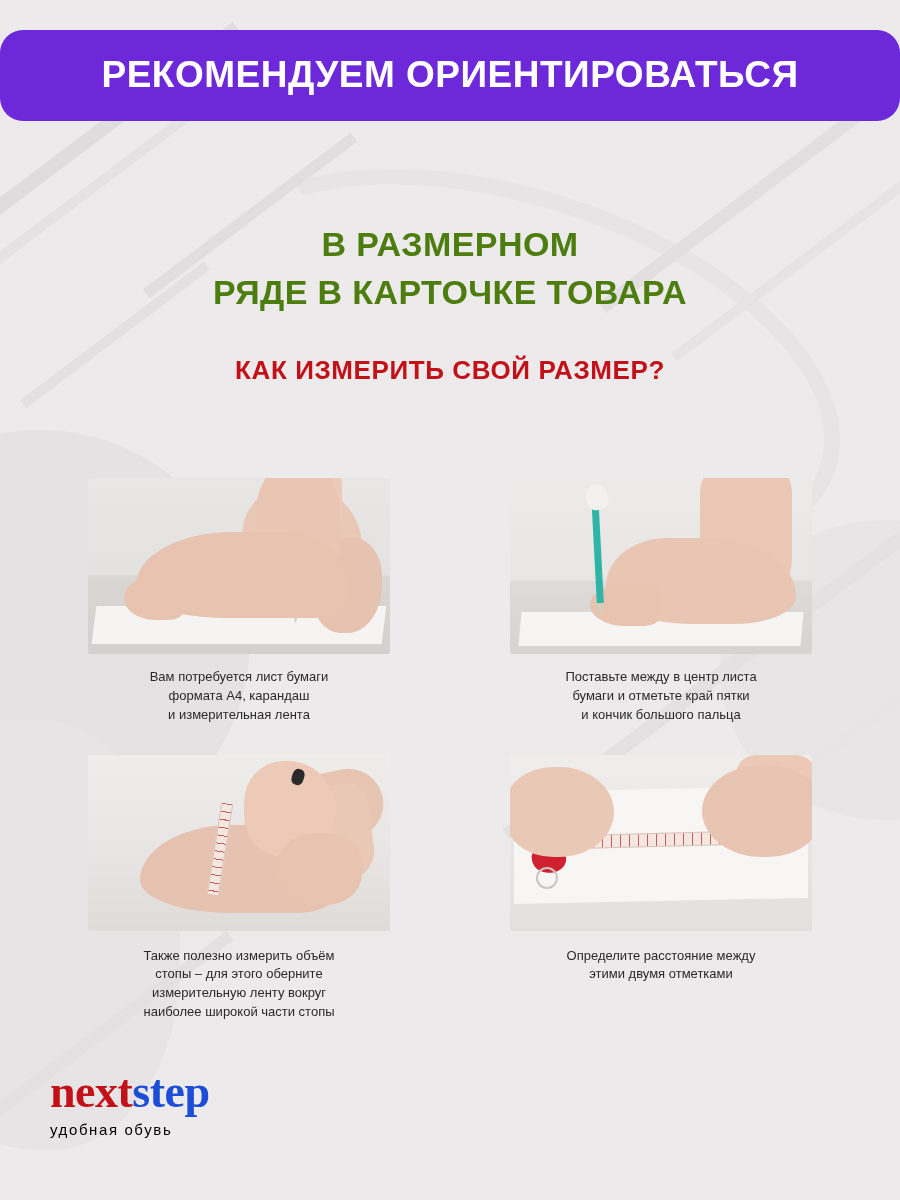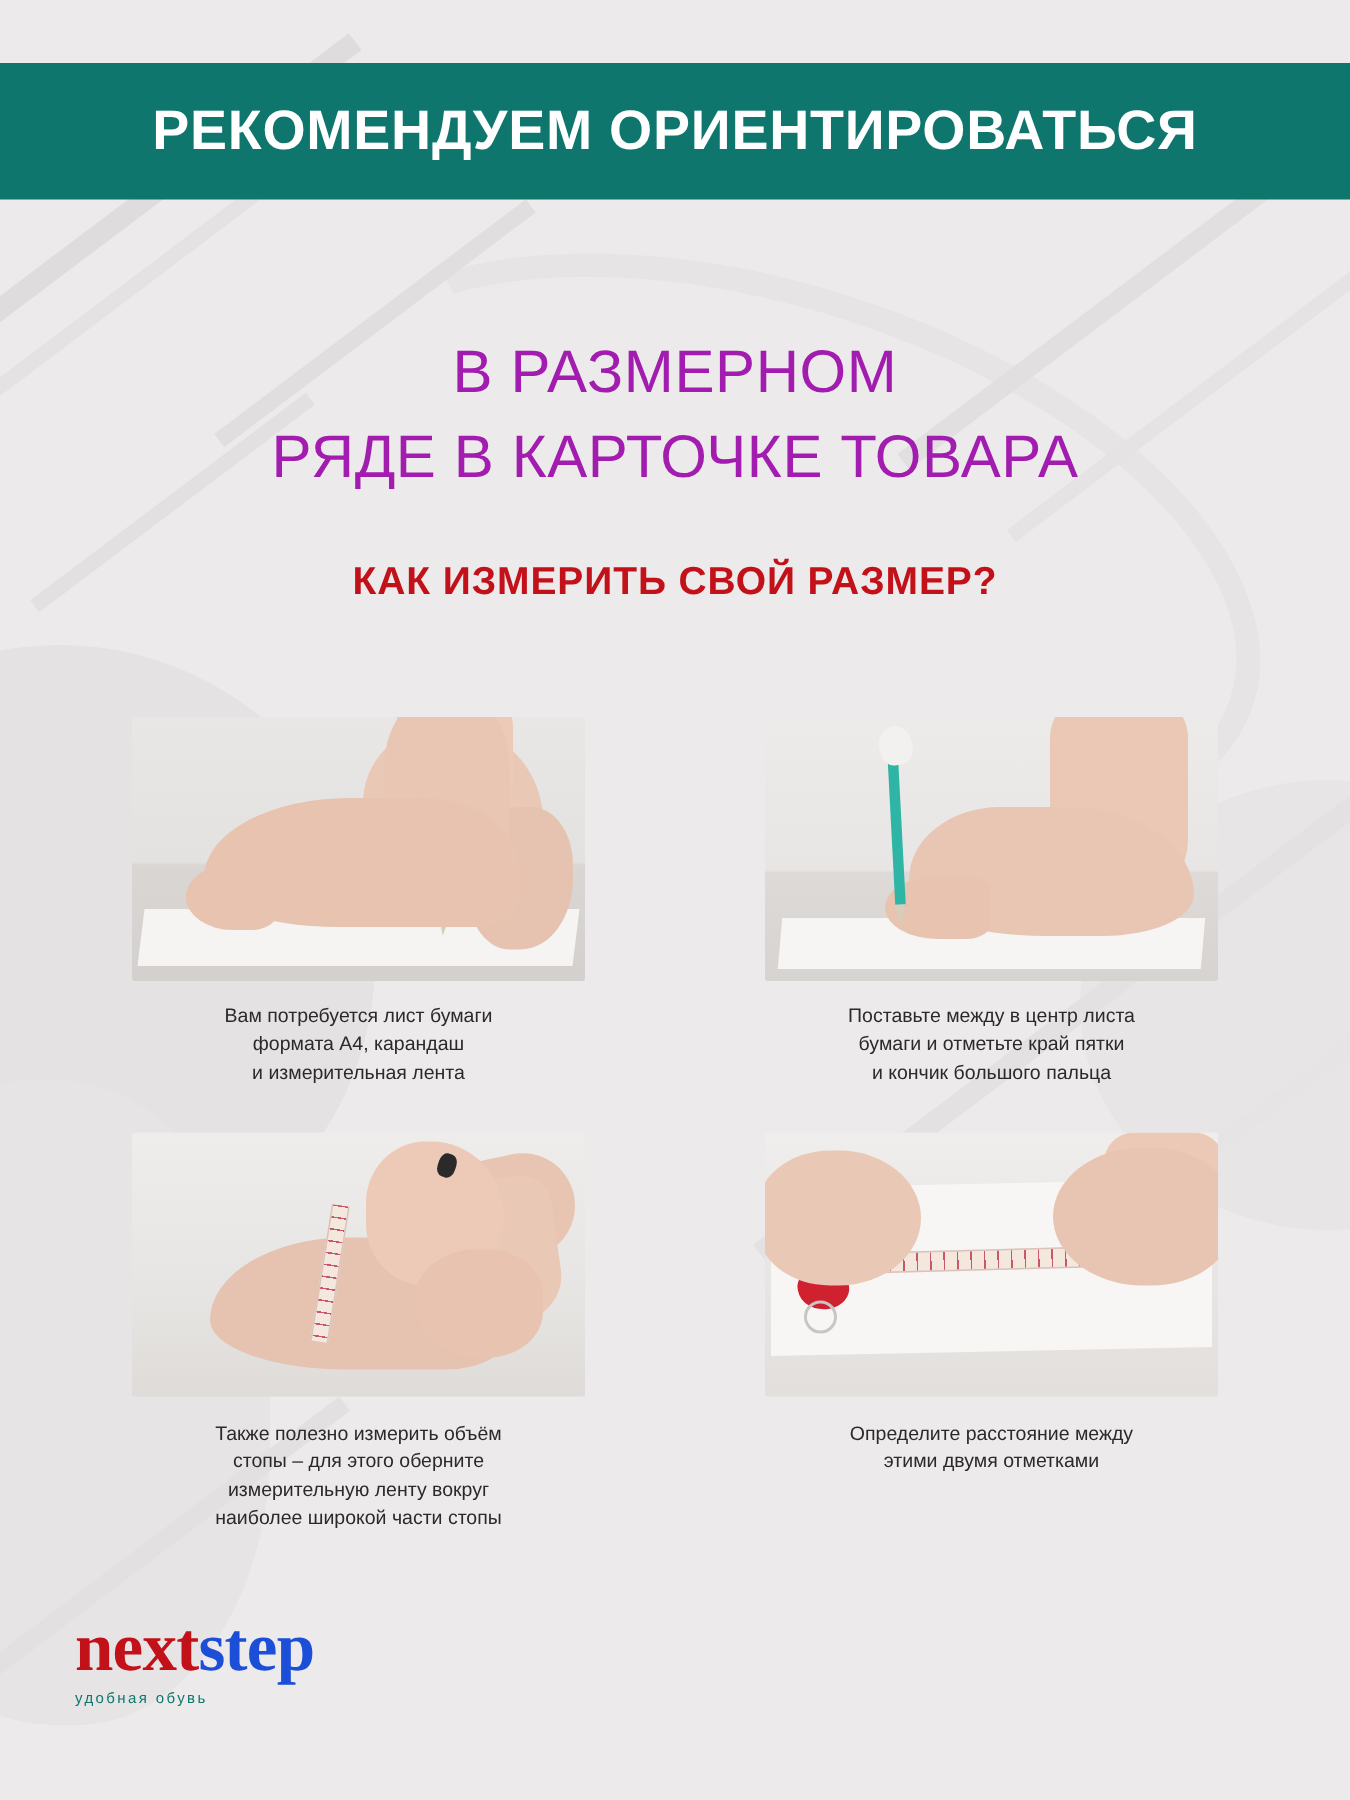--- a/index.html
+++ b/index.html
@@ -72,47 +72,48 @@
   .page {
     position: relative;
     z-index: 2;
     width: 900px;
     height: 1200px;
   }
 
   .banner {
     position: absolute;
     left: 0;
-    top: 42px;
+    top: 30px;
     width: 900px;
-    background: #0f766e;
+    background: #6d28d9;
     padding: 22px 0 24px;
     box-sizing: border-box;
     text-align: center;
+    border-radius: 23px;
   }
   .banner-line {
     color: #ffffff;
     font-size: 37px;
     font-weight: 700;
     letter-spacing: 0.5px;
     line-height: 1.22;
     text-transform: uppercase;
   }
 
   .head-block {
     position: absolute;
     left: 0;
     top: 220px;
     width: 900px;
     text-align: center;
   }
   .head-line {
-    color: #a21caf;
-    font-size: 40px;
-    font-weight: 400;
+    color: #4d7c0f;
+    font-size: 34px;
+    font-weight: 700;
     line-height: 1.42;
     letter-spacing: 0.4px;
     text-transform: uppercase;
   }
   .sub-question {
     margin-top: 38px;
     color: #c3111a;
     font-size: 26px;
     font-weight: 700;
     letter-spacing: 0.6px;
@@ -298,22 +299,22 @@
     font-size: 46px;
     font-weight: 700;
     letter-spacing: -0.5px;
     line-height: 1;
     font-family: "Liberation Serif", serif;
   }
   .logo-next { color: #c3111a; margin-top: 36px; }
   .logo-step { color: #1d4ed8; }
   .logo-tagline {
     margin-top: 6px;
-    font-size: 10px;
-    color: #0f766e;
+    font-size: 15px;
+    color: #000000;
     letter-spacing: 1.6px;
     font-weight: 400;
   }
 </style>
 </head>
 <body>
 
 <div class="bg-layer">
   <div class="blob blob-a"></div>
   <div class="blob blob-b"></div>

